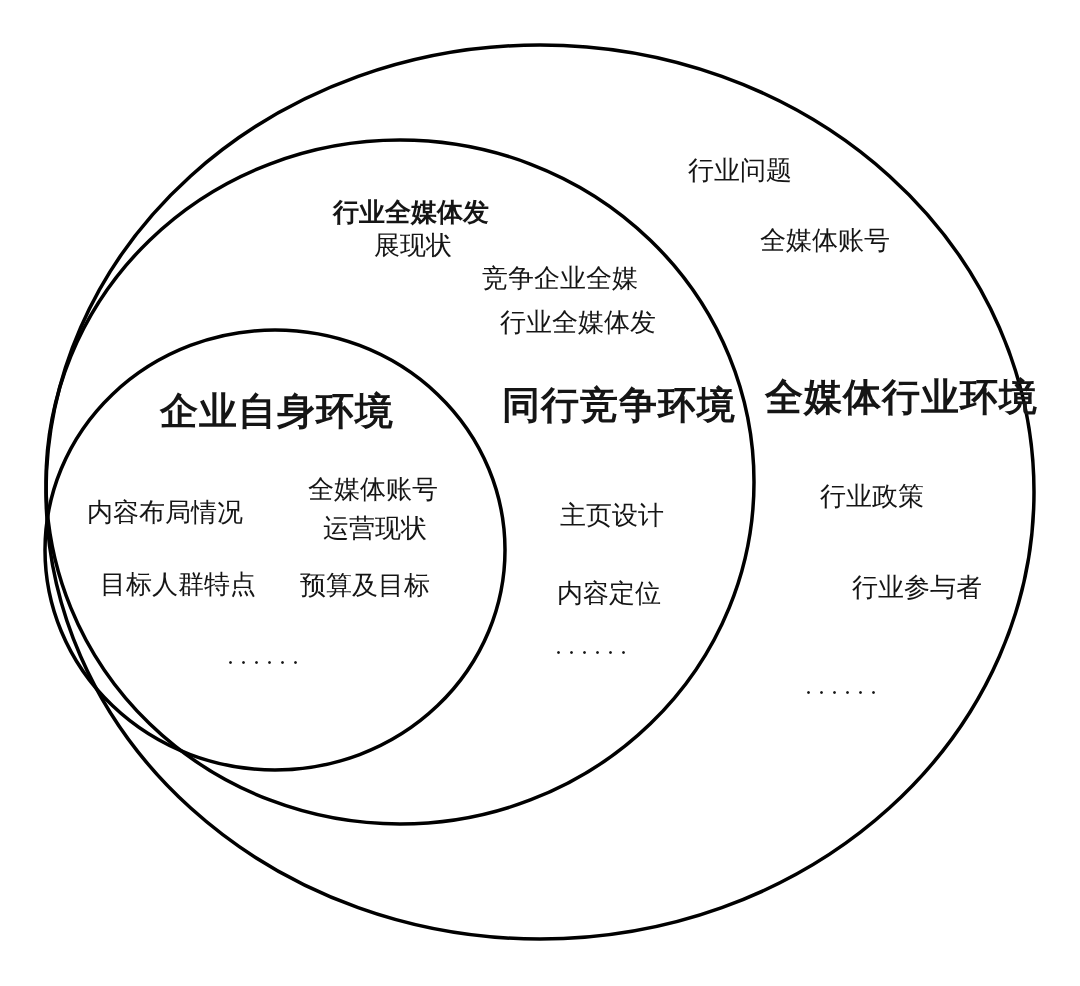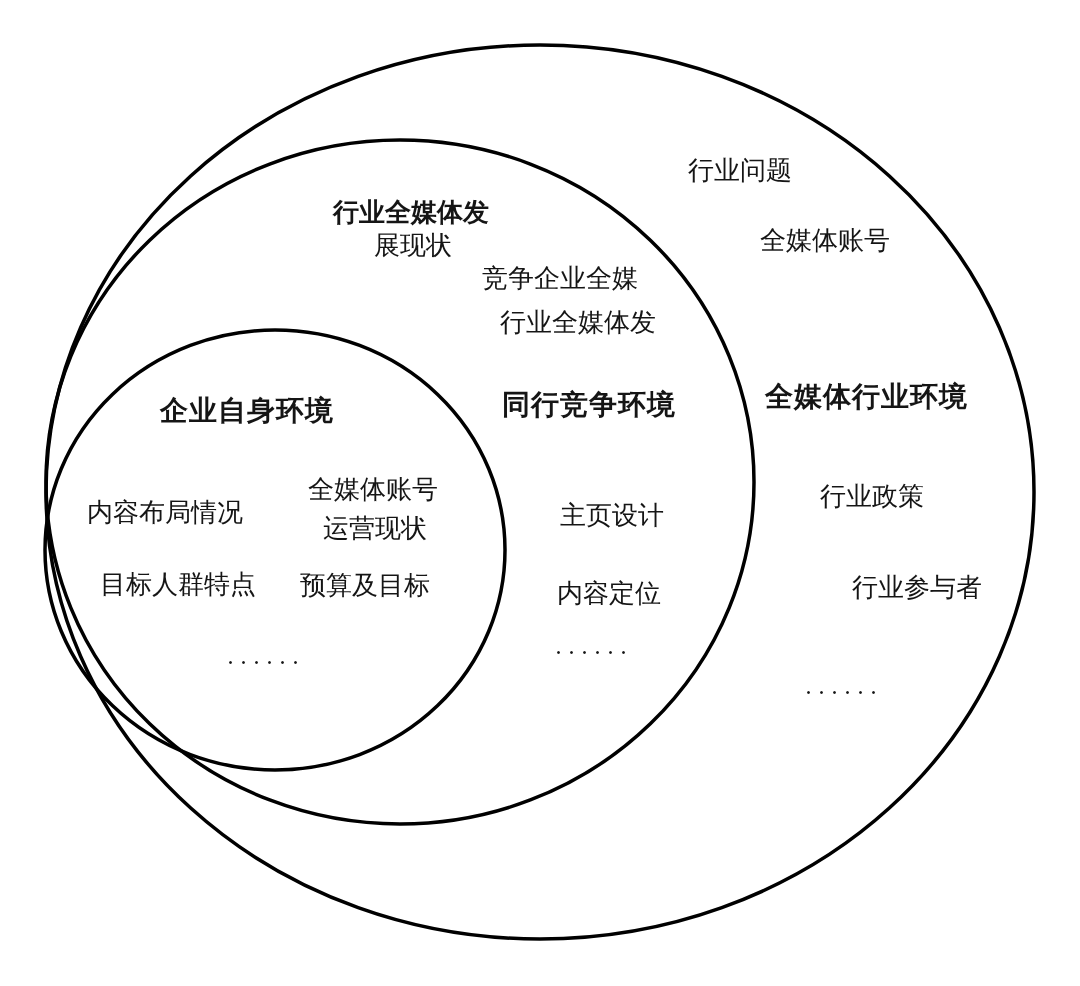--- a/index.html
+++ b/index.html
@@ -1,20 +1,20 @@
 <!DOCTYPE html>
 <html><head>
   <meta charset="utf-8">
   <style>
     html, body { margin: 0; padding: 0; background: #ffffff; }
     body { width: 1080px; height: 986px; position: relative; overflow: hidden;
            font-family: "DejaVu Serif", "Liberation Serif", serif; color: #111; }
     svg.shapes { position: absolute; left: 0; top: 0; }
     .t { position: absolute; white-space: nowrap; text-align: center; font-size: 26px; line-height: 34px; color: #151515; }
-    .title { font-size: 28px; font-weight: bold; font-family: "DejaVu Sans", "Liberation Sans", sans-serif; letter-spacing: 1px; }
+    .title { font-size: 38px; font-weight: bold; font-family: "DejaVu Sans", "Liberation Sans", sans-serif; letter-spacing: 1px; }
     .dots { font-size: 22px; letter-spacing: 6px; }
   </style>
 </head>
 <body>
 
 <svg class="shapes" width="1080" height="986">
   <ellipse cx="540" cy="492" rx="494" ry="447" fill="none" stroke="#000" stroke-width="3.5"></ellipse>
   <ellipse cx="400" cy="482" rx="354" ry="342" fill="none" stroke="#000" stroke-width="3.5"></ellipse>
   <ellipse cx="275" cy="550" rx="230" ry="220" fill="none" stroke="#000" stroke-width="3.5"></ellipse>
 </svg>

